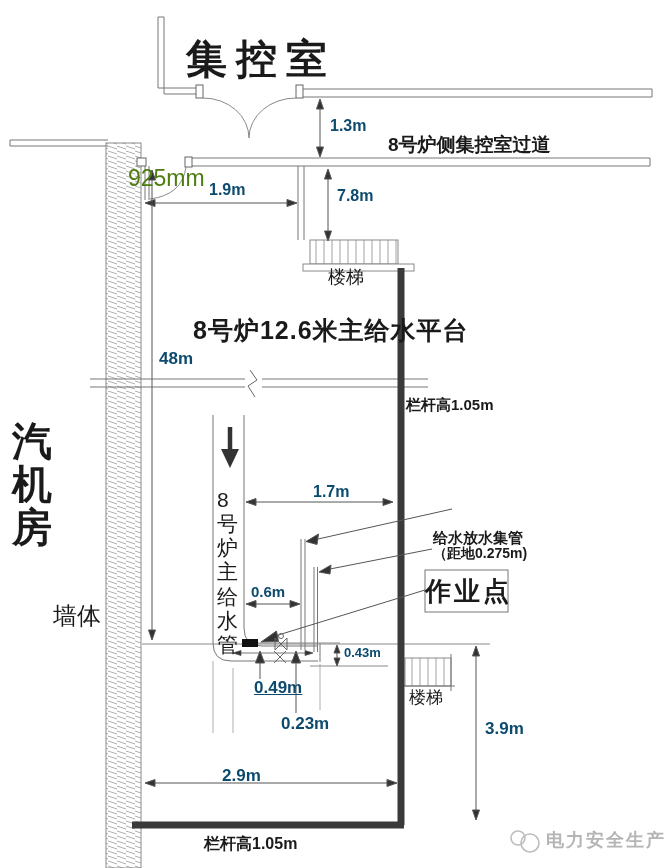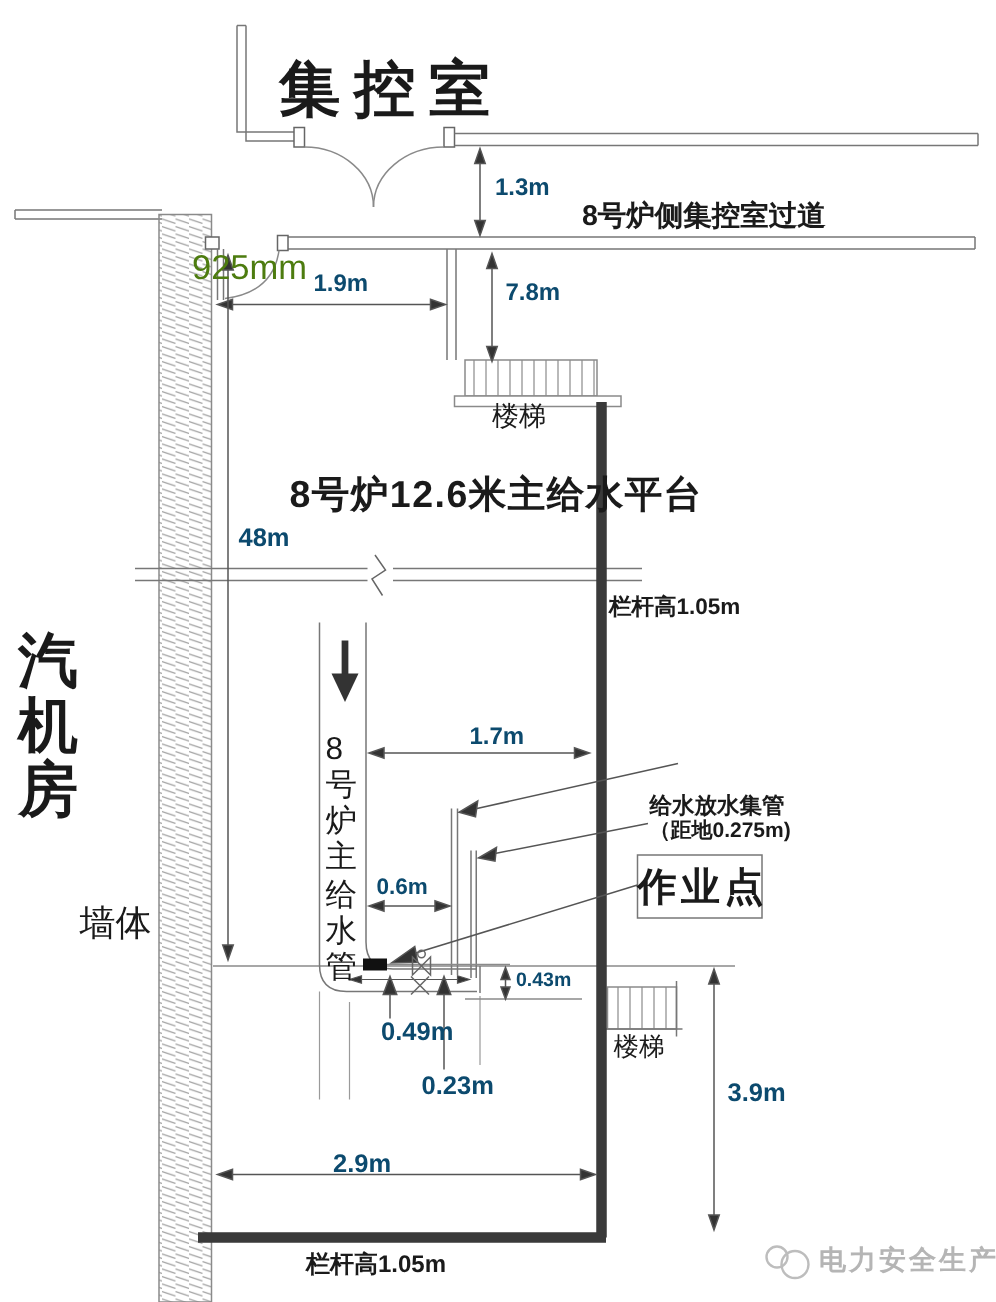--- a/index.html
+++ b/index.html
@@ -242,21 +242,21 @@
   <div class="lbl cn" style="left:433px;top:545px;font-size:14px;font-weight:600;">（距地0.275m)</div>
 
   <div class="lbl num" style="left:251px;top:583px;font-size:15px;">0.6m</div>
 
   <div class="lbl cn" style="left:425px;top:577px;width:83px;text-align:center;font-size:26px;font-weight:600;letter-spacing:3px;">作业点</div>
 
   <div class="lbl cn" style="left:53px;top:582px;font-size:24px;margin-top:20px;">墙体</div>
 
   <div class="lbl num" style="left:344px;top:646px;font-size:13px;">0.43m</div>
 
-  <div class="lbl num" style="left:254px;top:678px;font-size:17px;">0.49m</div>
+  <div class="lbl num" style="left:254px;top:678px;font-size:17px;text-decoration:underline;">0.49m</div>
 
   <div class="lbl cn" style="left:409px;top:688px;font-size:17px;">楼梯</div>
 
   <div class="lbl num" style="left:281px;top:714px;font-size:17px;">0.23m</div>
 
   <div class="lbl num" style="left:485px;top:719px;font-size:17px;">3.9m</div>
 
   <div class="lbl num" style="left:222px;top:766px;font-size:17px;">2.9m</div>
 
   <div class="lbl cn" style="left:204px;top:835px;font-size:16px;font-weight:600;">栏杆高1.05m</div>

